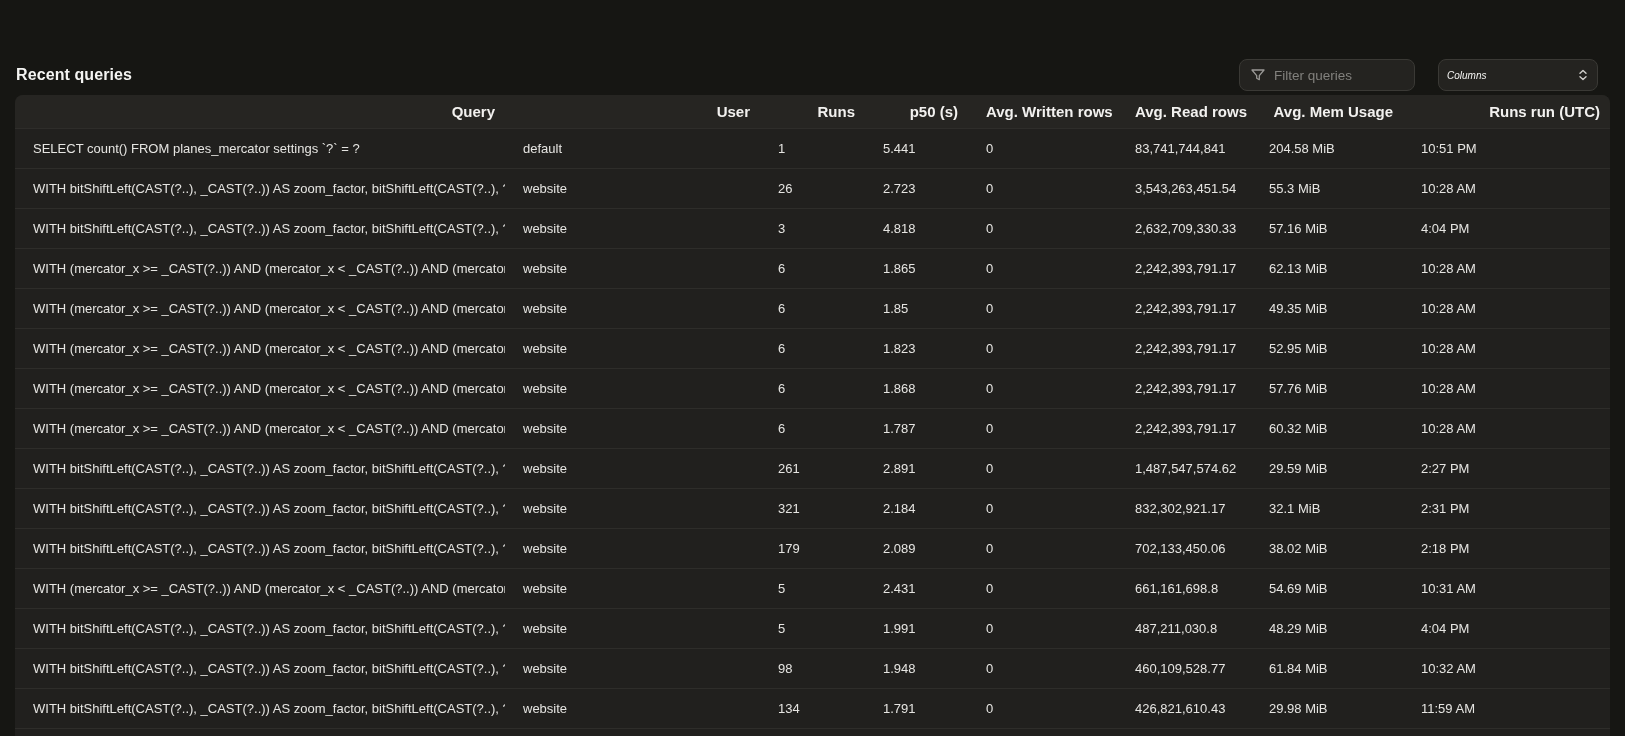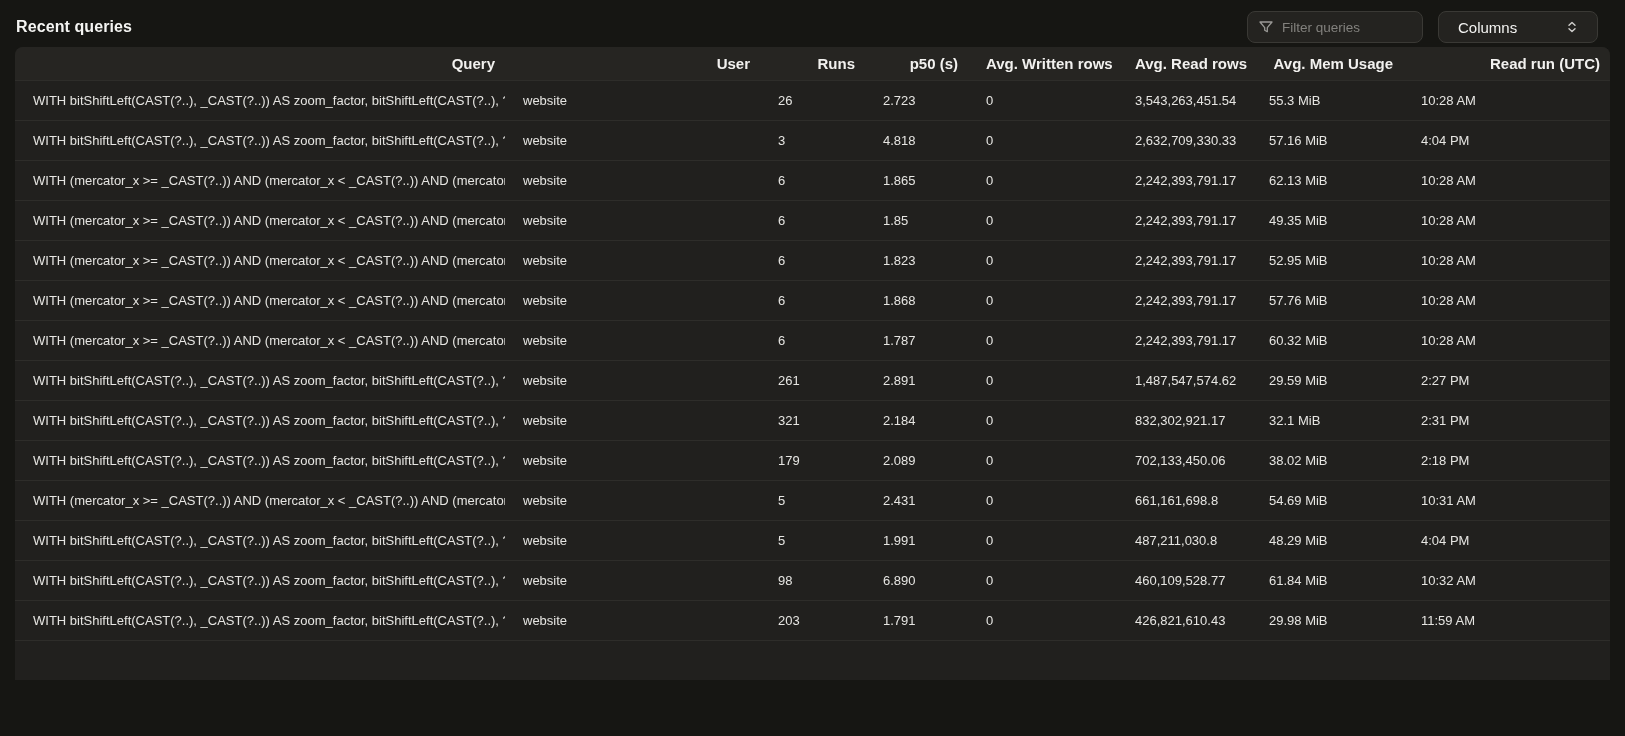--- a/index.html
+++ b/index.html
@@ -21,28 +21,29 @@
     overflow: hidden;
     background: var(--page-bg);
     font-family: "Liberation Sans", sans-serif;
   }
   .topbar {
     display: flex;
     align-items: center;
     justify-content: space-between;
     padding: 7px 27px 0 16px;
     height: 47px;
+    margin-top: 48px;
   }
   .page-title {
     font-size: 16px;
     font-weight: 700;
     color: var(--title-text);
     letter-spacing: 0.1px;
   }
-  .controls { display: flex; gap: 15px; align-items: flex-end; }
+  .controls { display: flex; gap: 23px; align-items: flex-end; }
   .filter-wrap { position: relative; }
   .filter-input {
     width: 176px; height: 32px;
     background: var(--control-bg);
     border: 1px solid var(--control-border);
     border-radius: 8px;
     color: var(--cell-text);
     font-family: "Liberation Sans", sans-serif;
     font-size: 13.5px;
     padding: 0 10px 0 34px;
@@ -50,26 +51,27 @@
   }
   .filter-input::placeholder { color: var(--placeholder); }
   .filter-icon { position: absolute; left: 11px; top: 8px; pointer-events: none; }
   .columns-btn {
     width: 160px; height: 32px;
     background: var(--control-bg);
     border: 1px solid var(--control-border);
     border-radius: 8px;
     color: var(--title-text);
     font-family: "Liberation Sans", sans-serif;
-    font-size: 15px;
+    font-size: 10px;
     display: flex;
     align-items: center;
     justify-content: space-between;
-    padding: 0 19px;
+    padding: 0 8px;
     cursor: pointer;
+    font-style: italic;
   }
   .table-wrap {
     margin: 0 15px;
     border-radius: 8px 8px 0 0;
     overflow: hidden;
   }
   table {
     width: 1595px;
     table-layout: fixed;
     border-collapse: collapse;
@@ -134,24 +136,34 @@
       <tr>
           <th><span>Query</span></th>
           <th><span>User</span></th>
           <th><span>Runs</span></th>
           <th><span>p50 (s)</span></th>
           <th><span>Avg. Written rows</span></th>
           <th><span>Avg. Read rows</span> <svg width="10" height="10" viewBox="0 0 10 10">
               <path d="M2 3.5l3 3 3-3" fill="none" stroke="#b3b2af" stroke-width="1.3" stroke-linecap="round" stroke-linejoin="round"></path>
             </svg></th>
           <th><span>Avg. Mem Usage</span></th>
-          <th><span>Read run (UTC)</span></th>
+          <th><span>Runs run (UTC)</span></th>
         </tr>
     </thead>
     <tbody>
+        <tr>
+          <td>SELECT count() FROM planes_mercator settings `?` = ?</td>
+          <td>default</td>
+          <td>1</td>
+          <td>5.441</td>
+          <td>0</td>
+          <td>83,741,744,841</td>
+          <td>204.58 MiB</td>
+          <td>10:51 PM</td>
+        </tr>
         <tr>
           <td>WITH bitShiftLeft(CAST(?..), _CAST(?..)) AS zoom_factor, bitShiftLeft(CAST(?..), ? -...</td>
           <td>website</td>
           <td>26</td>
           <td>2.723</td>
           <td>0</td>
           <td>3,543,263,451.54</td>
           <td>55.3 MiB</td>
           <td>10:28 AM</td>
         </tr>
@@ -262,30 +274,30 @@
           <td>1.991</td>
           <td>0</td>
           <td>487,211,030.8</td>
           <td>48.29 MiB</td>
           <td>4:04 PM</td>
         </tr>
         <tr>
           <td>WITH bitShiftLeft(CAST(?..), _CAST(?..)) AS zoom_factor, bitShiftLeft(CAST(?..), ? -...</td>
           <td>website</td>
           <td>98</td>
-          <td>6.890</td>
+          <td>1.948</td>
           <td>0</td>
           <td>460,109,528.77</td>
           <td>61.84 MiB</td>
           <td>10:32 AM</td>
         </tr>
         <tr>
           <td>WITH bitShiftLeft(CAST(?..), _CAST(?..)) AS zoom_factor, bitShiftLeft(CAST(?..), ? -...</td>
           <td>website</td>
-          <td>203</td>
+          <td>134</td>
           <td>1.791</td>
           <td>0</td>
           <td>426,821,610.43</td>
           <td>29.98 MiB</td>
           <td>11:59 AM</td>
         </tr>
         <tr>
           <td></td>
           <td></td>
           <td></td>

